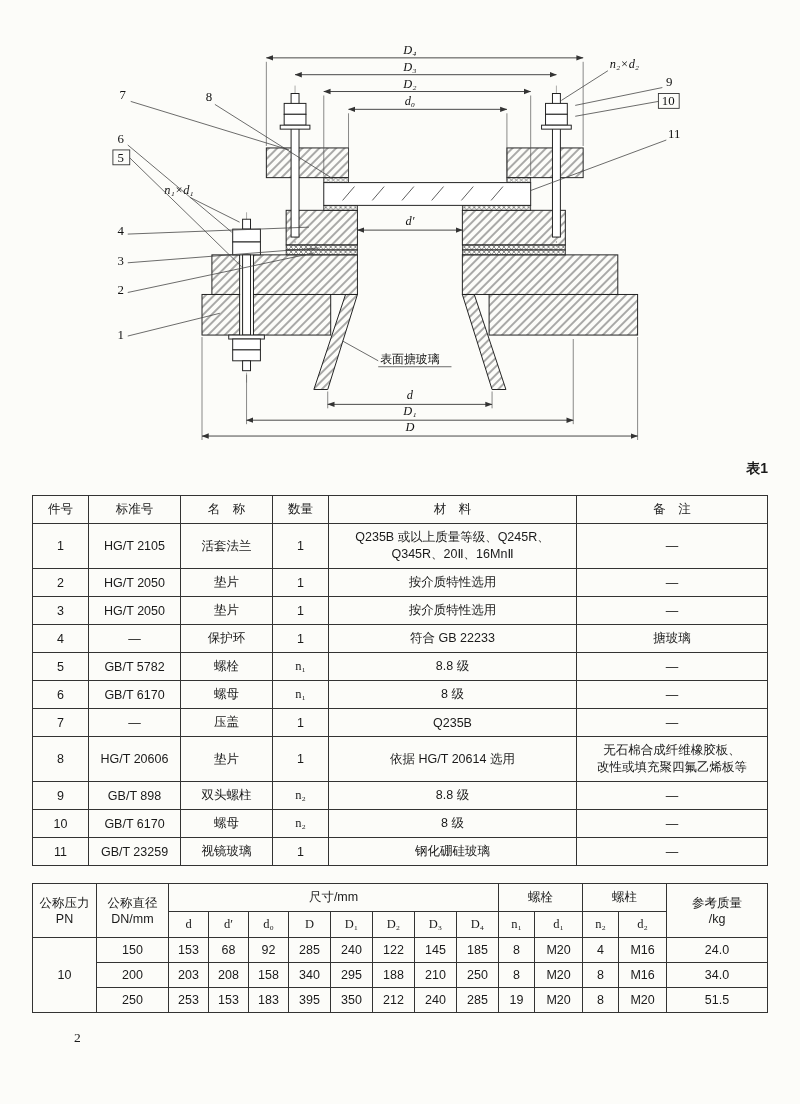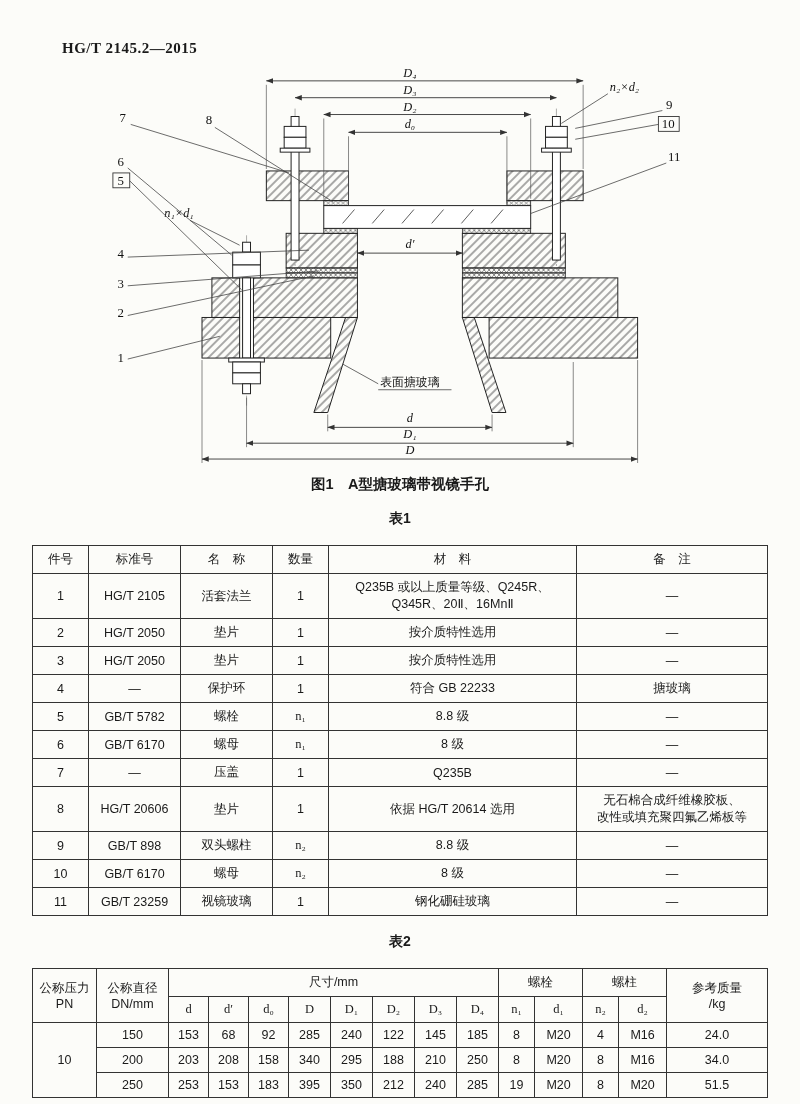--- a/index.html
+++ b/index.html
@@ -23,35 +23,34 @@
   .leader{stroke:#444;stroke-width:.8;fill:none;}
   .part{fill:url(#hatch);stroke:#222;stroke-width:1;}
   .gasket{fill:url(#cross);stroke:#222;stroke-width:.8;}
   .white{fill:#fff;stroke:#222;stroke-width:1;}
   .glassmark{stroke:#333;stroke-width:.8;}
   .dimtext{font-style:italic;font-size:12.5px;}
   .callout{font-size:13px;}
   .cobox{fill:none;stroke:#333;stroke-width:.9;}
   .cjk{font-family:"Liberation Sans",sans-serif;font-size:12px;}
   .fig-caption{text-align:center;font-weight:bold;font-size:14.5px;margin:8px 0 0;}
-  .tbl-title{text-align:center;font-weight:bold;font-size:14px;margin:16px 0 7px;}
+  .tbl-title{text-align:right;font-weight:bold;font-size:14px;margin:16px 0 7px;}
   table{border-collapse:collapse;margin:17px auto;width:100%;font-size:12.5px;table-layout:fixed;}
   td,th{
     border:1px solid #333;padding:5px 4px;text-align:center;vertical-align:middle;
     white-space:pre-line;font-weight:normal;word-break:break-all;
   }
   .sym{font-family:"Liberation Serif",serif;}
   .pagenum{margin:16px 0 0 42px;font-size:13.5px;font-family:"Liberation Serif",serif;}
 </style>
 </head>
 <body>
 
 <div class="page">
 
-  <div class="docnum">HG/T 2145.2—2015</div>
 
   <div class="fig-wrap">
     <svg width="636" height="396" viewBox="0 0 640 400">
       <defs>
         <pattern id="hatch" patternUnits="userSpaceOnUse" width="6" height="6" patternTransform="rotate(45)">
           <line x1="3" y1="0" x2="3" y2="6" stroke="#555" stroke-width="1"></line>
         </pattern>
         <pattern id="cross" patternUnits="userSpaceOnUse" width="5" height="5">
           <path d="M0,5 L5,0 M0,0 L5,5" stroke="#555" stroke-width="0.7" fill="none"></path>
         </pattern>
@@ -227,21 +226,20 @@
       <g>
         <text class="callout" x="38" y="253" text-anchor="middle">2</text>
         <line class="leader" x1="45" y1="251" x2="233" y2="211"></line>
       </g>
       <g>
         <text class="callout" x="38" y="298" text-anchor="middle">1</text>
         <line class="leader" x1="45" y1="295" x2="138" y2="272"></line>
       </g>
     </svg>
 
-    <div class="fig-caption">图1　A型搪玻璃带视镜手孔</div>
   </div>
 
   <div class="tbl-title">表1</div>
   <table>
     <colgroup>
       <col style="width:56px">
         <col style="width:92px">
         <col style="width:92px">
       <col style="width:56px">
         <col style="width:248px">
@@ -344,21 +342,20 @@
           <td>11</td>
           <td>GB/T 23259</td>
           <td>视镜玻璃</td>
           <td>1</td>
           <td>钢化硼硅玻璃</td>
           <td>—</td>
         </tr>
       </tbody>
   </table>
 
-  <div class="tbl-title">表2</div>
   <table>
     <colgroup>
       <col style="width:64px">
         <col style="width:72px">
       <col style="width:40px">
         <col style="width:40px">
         <col style="width:40px">
         <col style="width:42px">
       <col style="width:42px">
         <col style="width:42px">

